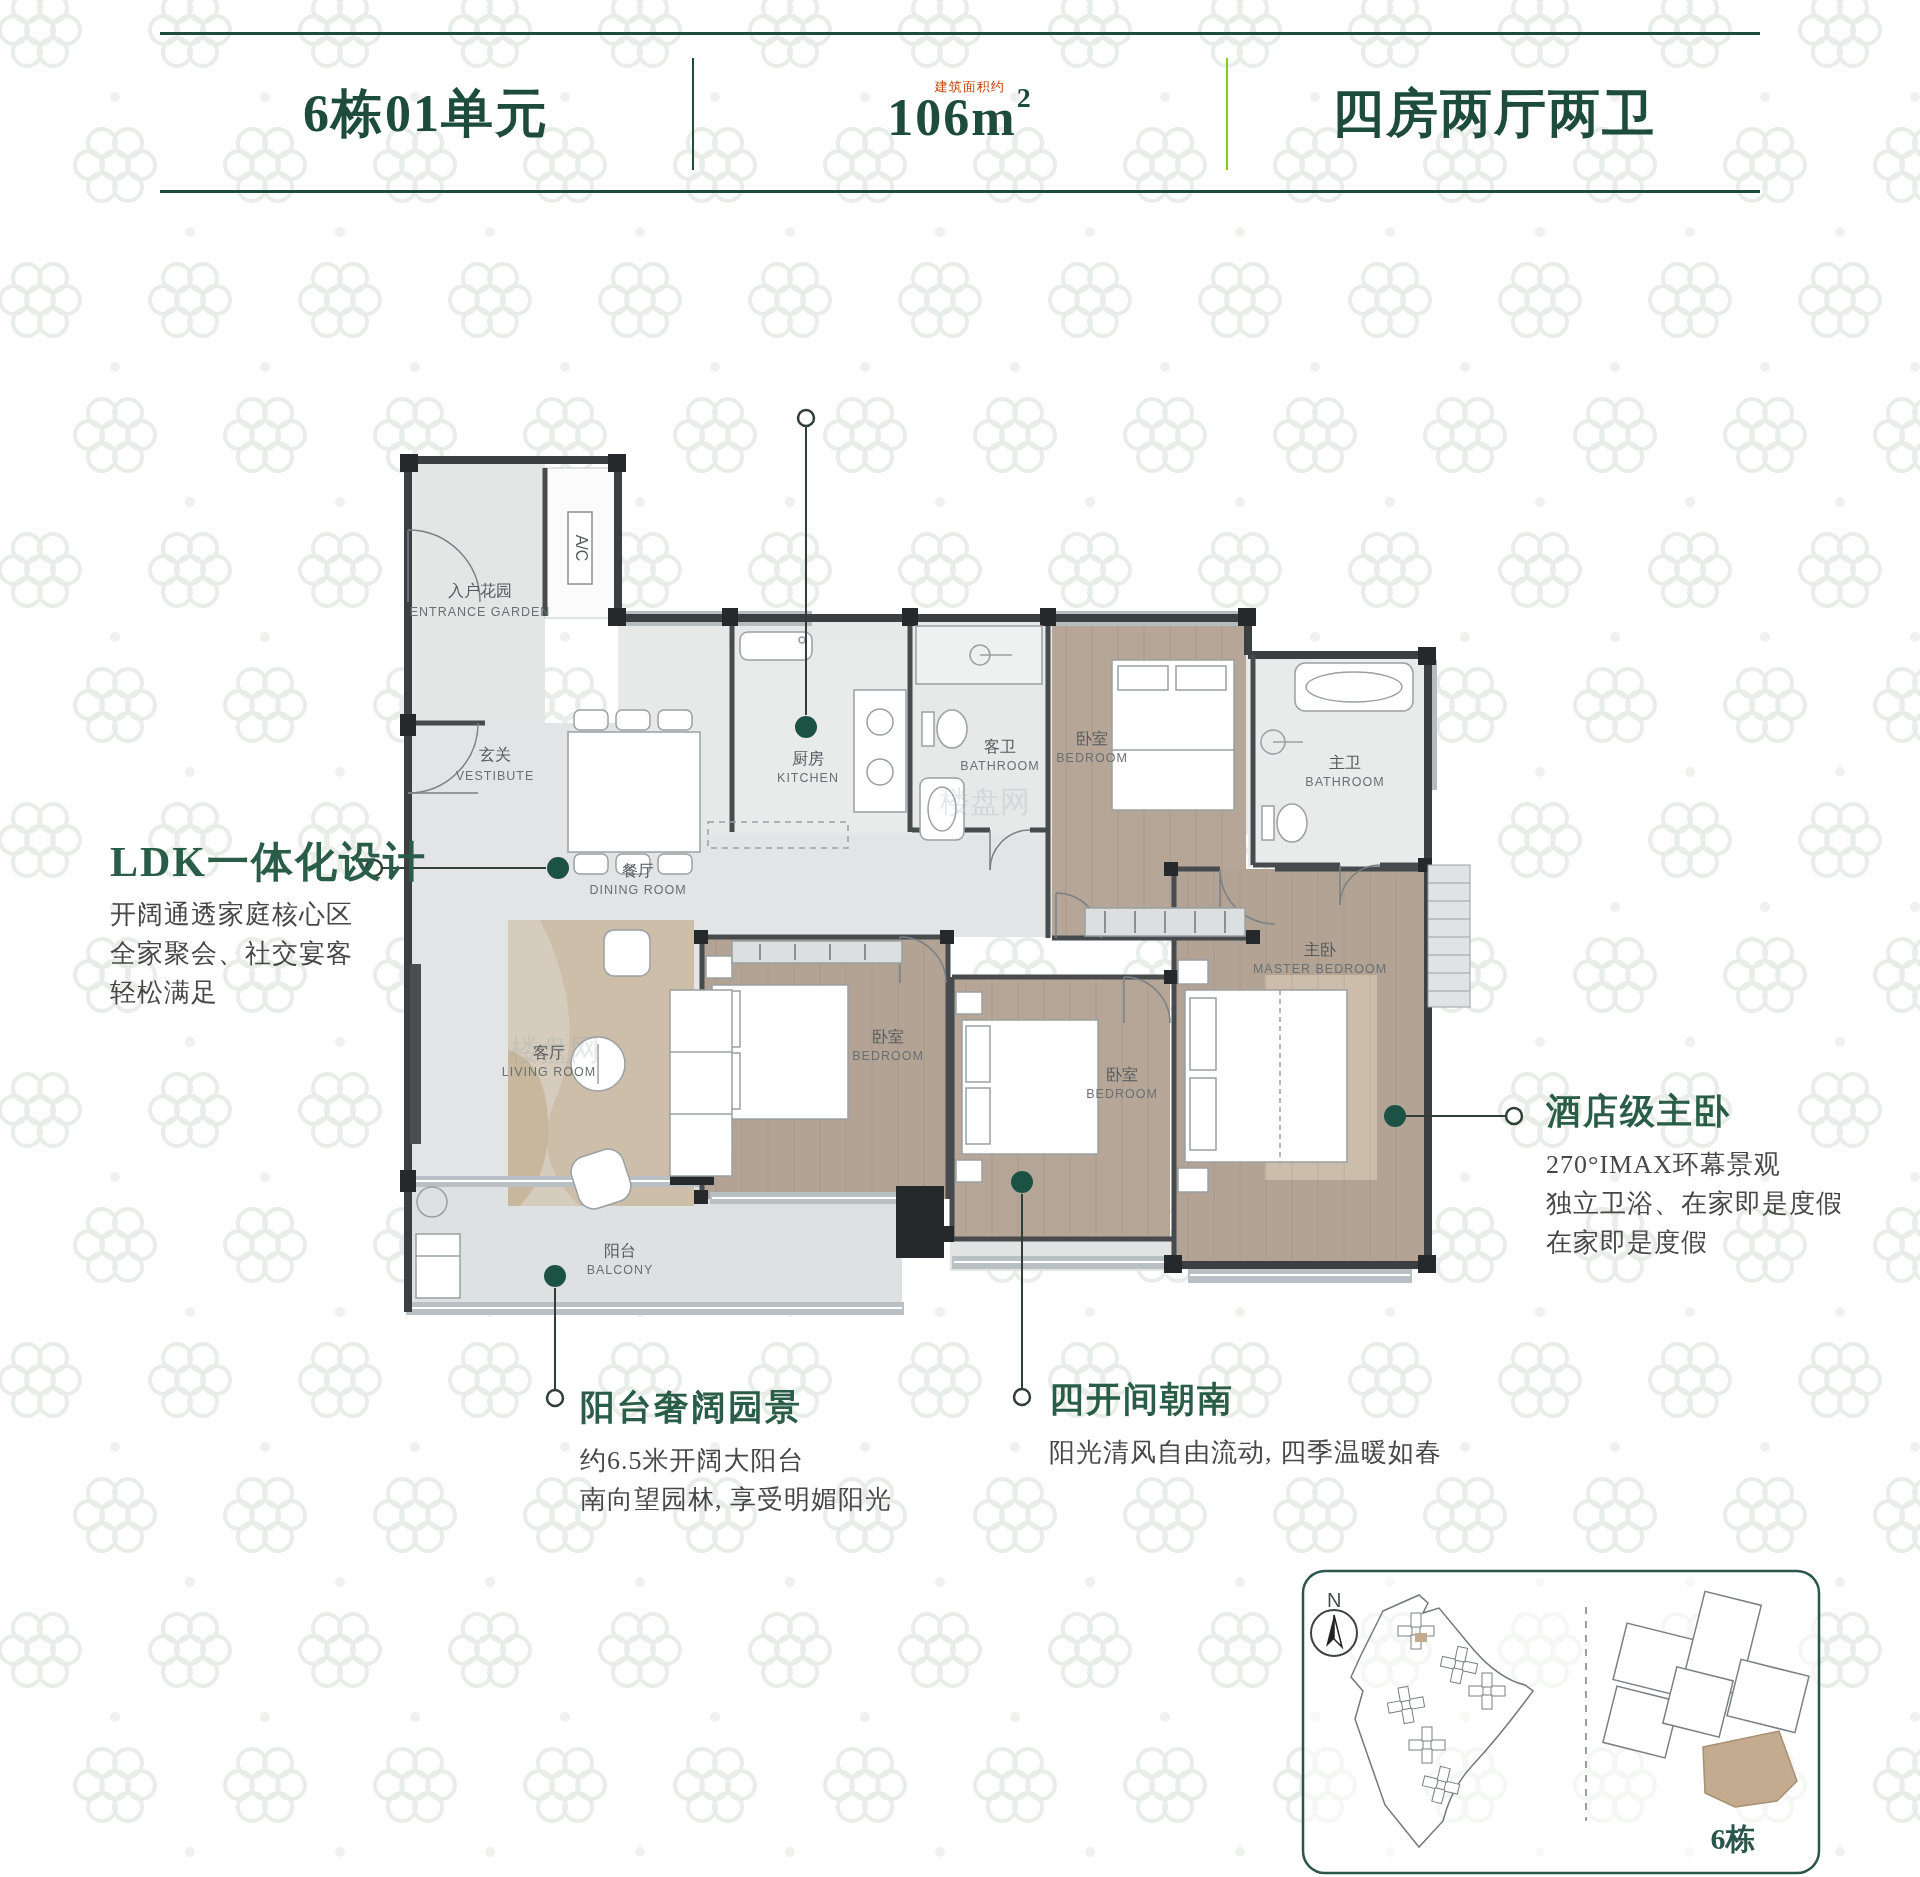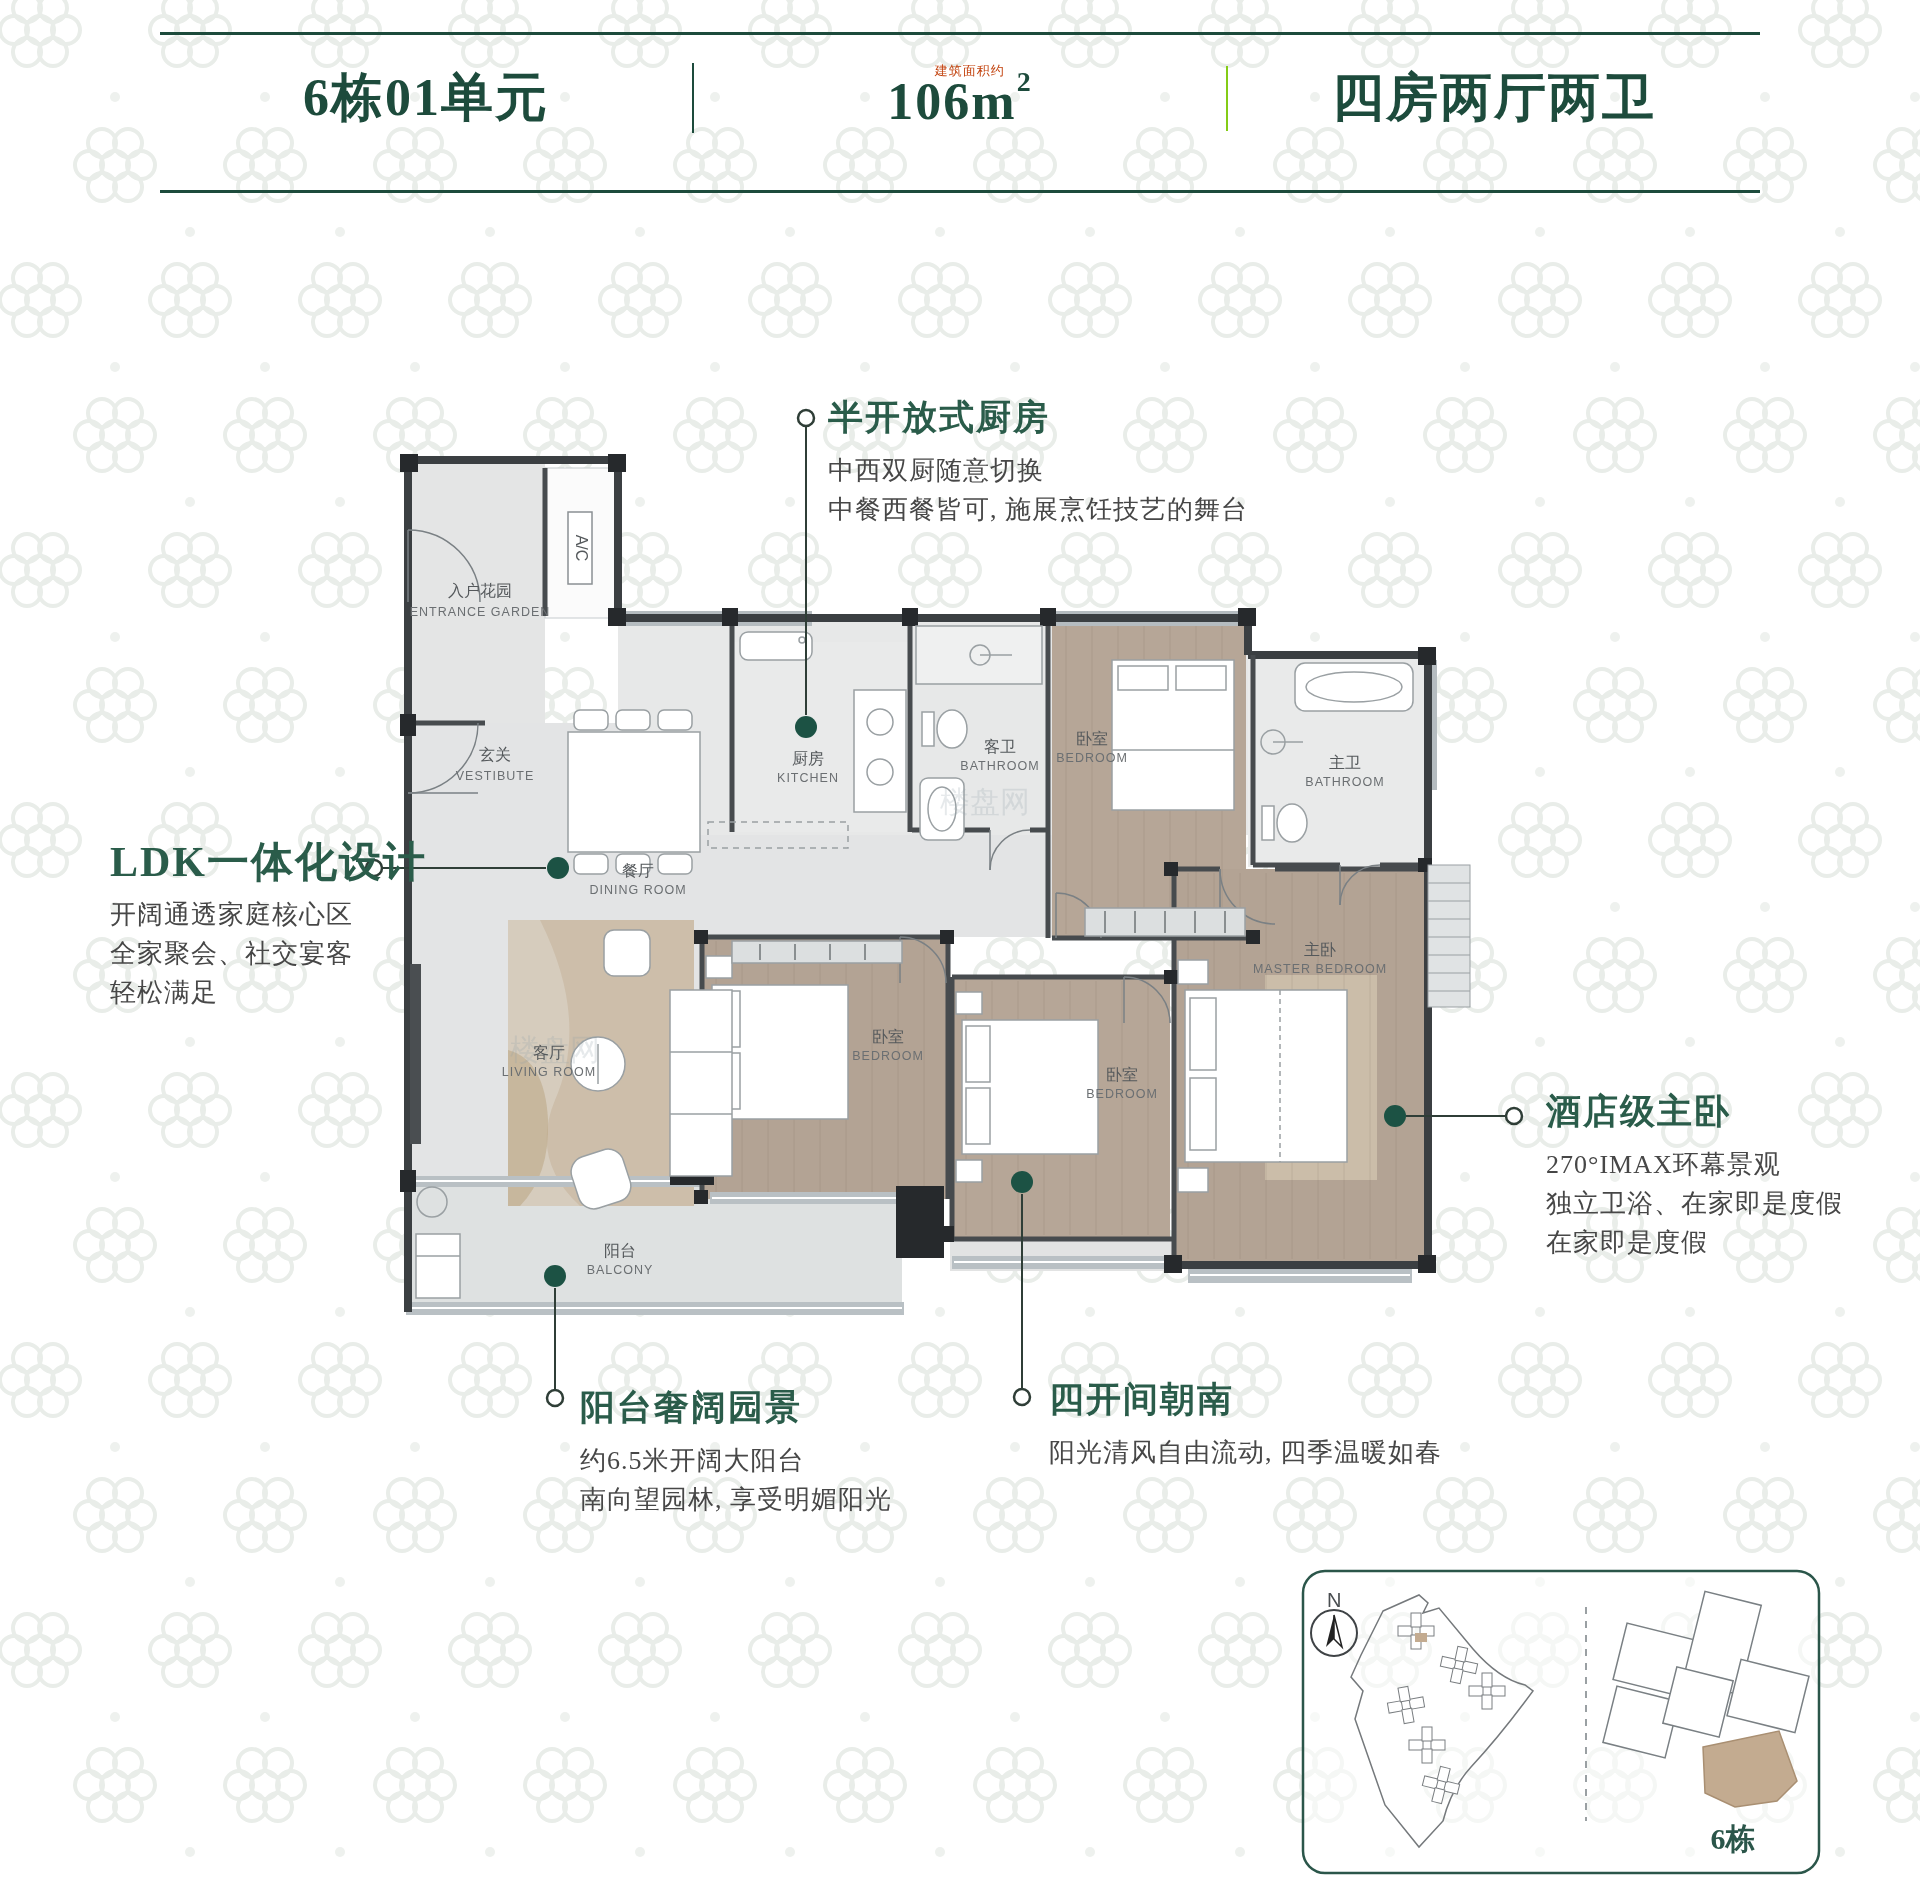--- a/index.html
+++ b/index.html
@@ -1,20 +1,20 @@
 <!DOCTYPE html>
 <html><head>
 <meta charset="utf-8">
 <style>
   html,body{margin:0;padding:0;background:#fff;}
   .page{position:relative;width:1920px;height:1877px;background:#ffffff;overflow:hidden;
         font-family:"Liberation Serif","DejaVu Serif",serif;}
   .bg{position:absolute;left:0;top:0;z-index:0;}
   .hline{position:absolute;left:160px;width:1600px;height:3px;background:#1d4b3c;z-index:3;}
-  .header-row{position:absolute;left:160px;top:42px;width:1600px;height:112px;display:flex;z-index:3;align-items:center;}
+  .header-row{position:absolute;left:160px;top:58px;width:1600px;height:112px;display:flex;z-index:3;}
   .hcell{flex:1;display:flex;align-items:center;justify-content:center;
          color:#1d4b3c;font-size:52px;font-weight:600;letter-spacing:2px;}
   .hcell.b1{border-right:2px solid #1d4b3c;}
   .hcell.b2{border-right:2px solid #84cc16;}
   .area-wrap{position:relative;display:inline-block;}
   .area-note{position:absolute;top:-4px;right:28px;font-size:13px;font-weight:400;letter-spacing:1px;color:#c2410c;}
   .area-sup{font-size:28px;vertical-align:28px;font-weight:600;}
   .plan{position:absolute;left:340px;top:360px;z-index:2;}
   .overlay{position:absolute;left:0;top:0;z-index:4;pointer-events:none;}
   .callout{position:absolute;z-index:5;}
@@ -732,27 +732,20 @@
     </g>
     <g fill="#1c5244" stroke="none">
       <circle cx="806" cy="727" r="11"></circle>
       <circle cx="558" cy="868" r="11"></circle>
       <circle cx="1395" cy="1116" r="11"></circle>
       <circle cx="555" cy="1276" r="11"></circle>
       <circle cx="1022" cy="1182" r="11"></circle>
     </g>
   </svg>
 
-  <div class="callout" style="left:828px;top:398px">
-    <div class="co-title">半开放式厨房</div>
-    <div class="co-body">
-      <div>中西双厨随意切换</div>
-      <div>中餐西餐皆可, 施展烹饪技艺的舞台</div>
-    </div>
-  </div>
 
   <div class="callout" style="left:110px;top:842px">
     <div class="co-title big">LDK一体化设计</div>
     <div class="co-body">
       <div>开阔通透家庭核心区</div>
       <div>全家聚会、社交宴客</div>
       <div>轻松满足</div>
     </div>
   </div>
 

